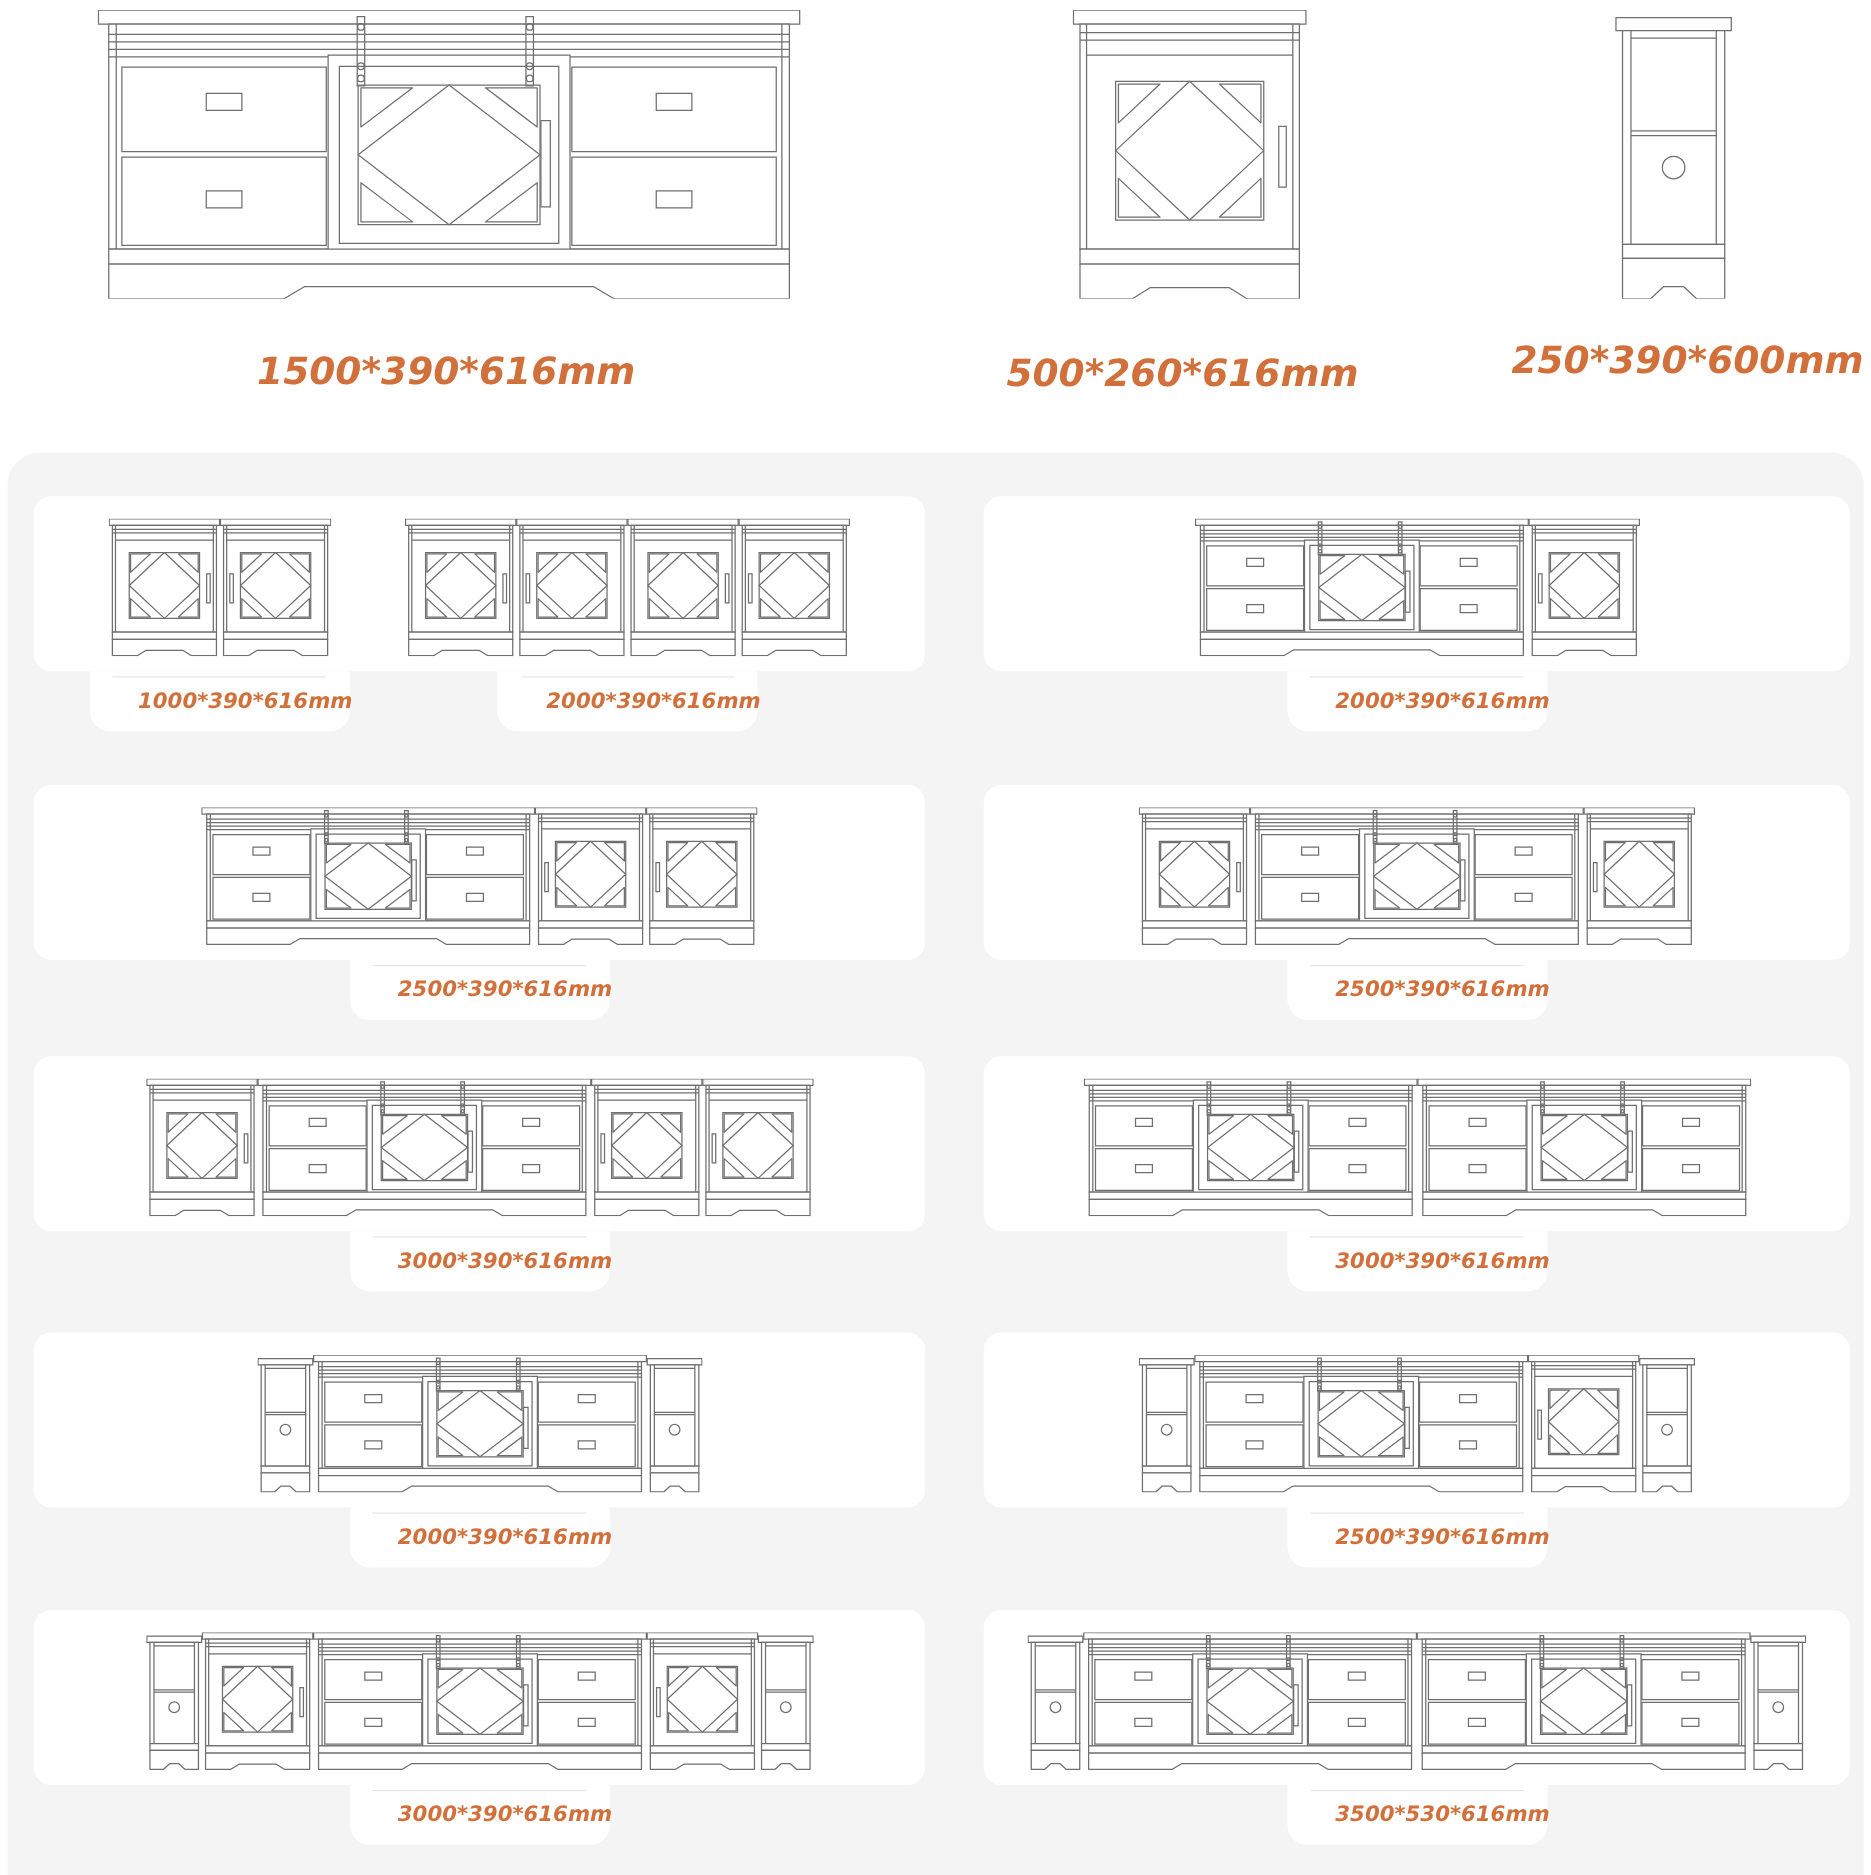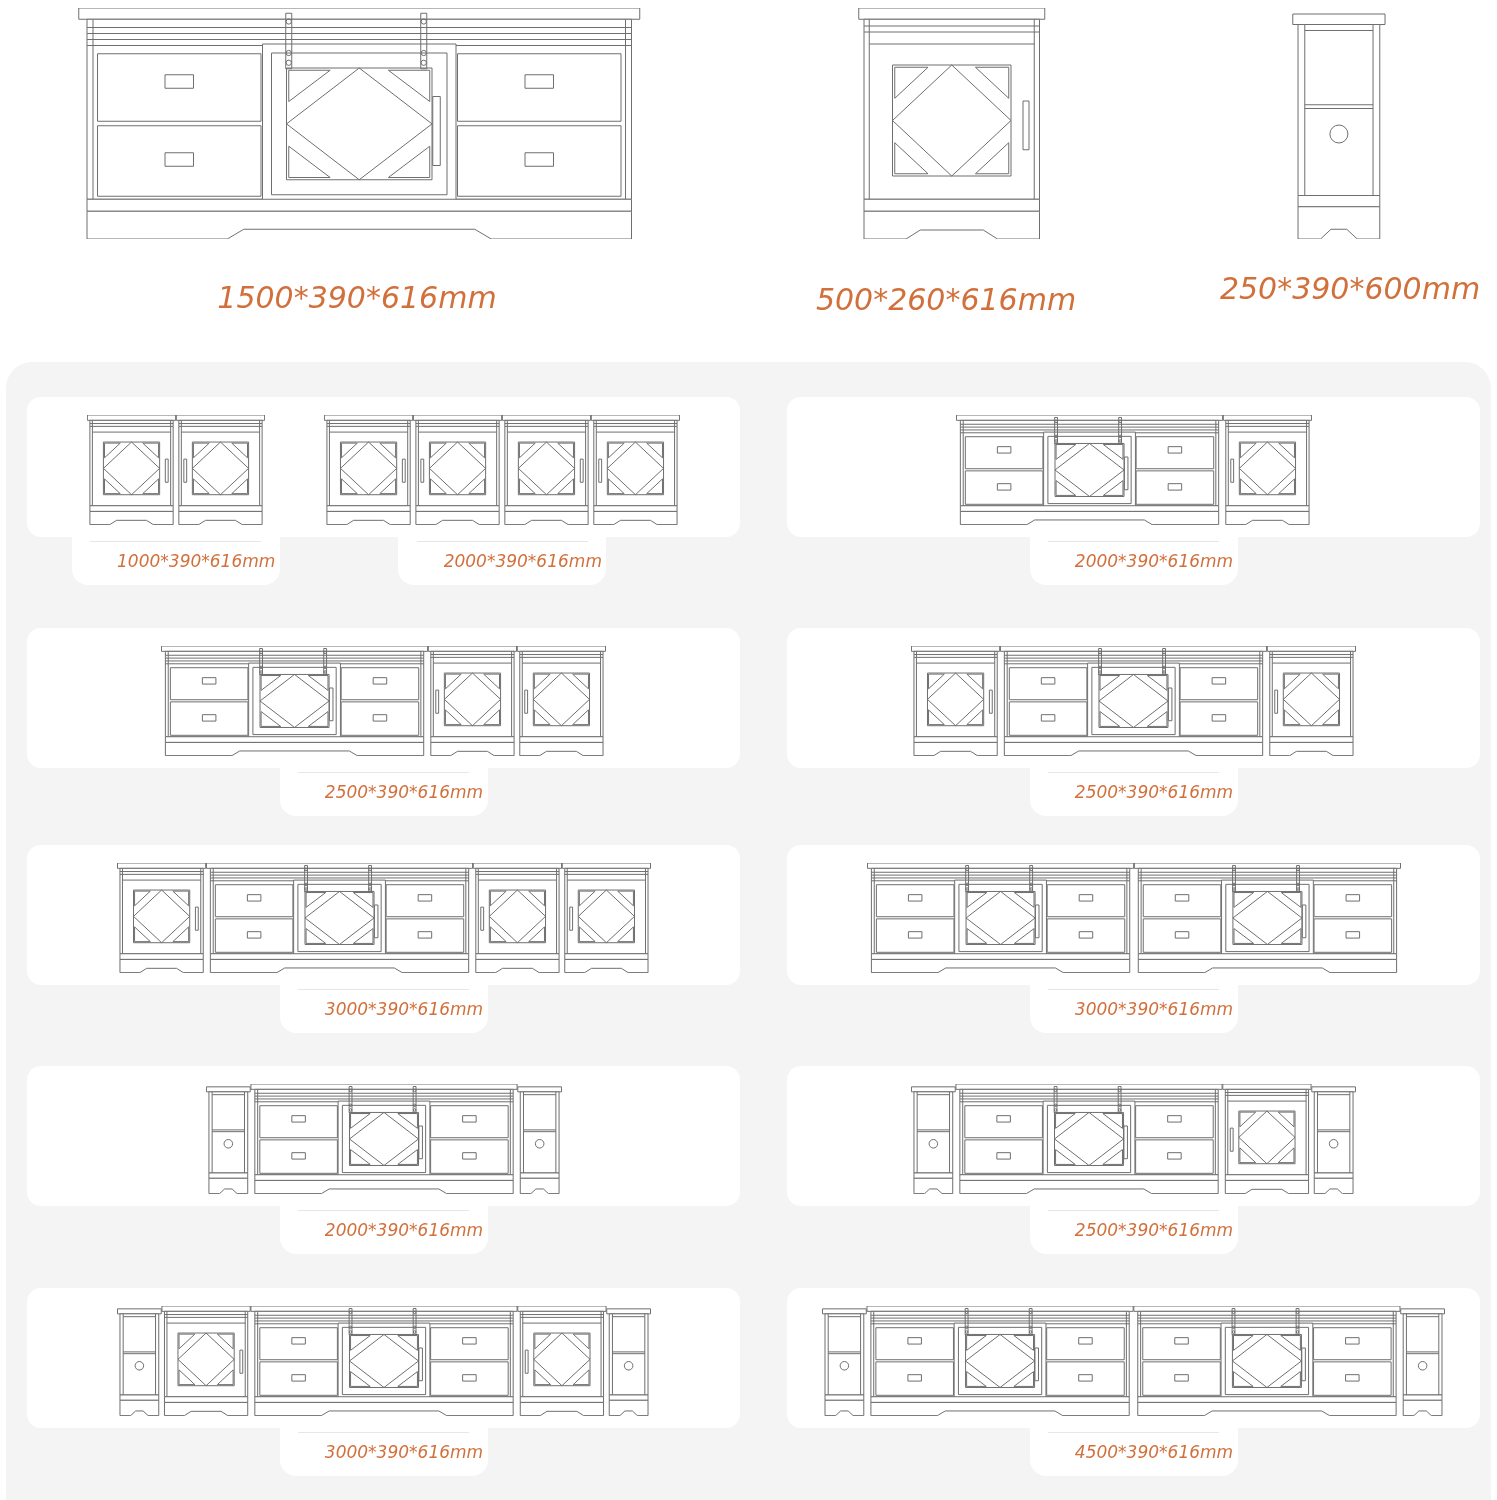--- a/index.html
+++ b/index.html
@@ -2,21 +2,21 @@
 <html><head>
 <meta charset="utf-8">
 <style>
   html,body{margin:0;padding:0;}
   body{
     width:1497px;height:1500px;position:relative;background:#ffffff;
     font-family:"DejaVu Sans","Liberation Sans",sans-serif;overflow:hidden;
   }
   .abs{position:absolute;}
   .dim{
-    color:#d2703c;font-style:italic;font-weight:400;text-align:center;
+    color:#d2703c;font-style:italic;font-weight:700;text-align:center;
     letter-spacing:0px;white-space:nowrap;
   }
   .top-label{font-size:30px;}
   .tab-label{font-size:17px;margin-left:41px;}
   #catalog{
     position:absolute;left:6px;top:362px;width:1485px;height:1138px;
     background:#f4f4f4;border-radius:26px 26px 0 0;
   }
   .card{
     position:absolute;background:#ffffff;border-radius:14px;
@@ -930,15 +930,15 @@
         <line x1="3466" y1="44" x2="3466" y2="500" stroke="#6f6f6f" vector-effect="non-scaling-stroke"></line>
         <line x1="3284" y1="60" x2="3466" y2="60" stroke="#6f6f6f" vector-effect="non-scaling-stroke"></line>
         <line x1="3284" y1="258" x2="3466" y2="258" stroke="#6f6f6f" vector-effect="non-scaling-stroke"></line>
         <line x1="3284" y1="268" x2="3466" y2="268" stroke="#6f6f6f" vector-effect="non-scaling-stroke"></line>
         <circle cx="3375" cy="336" r="24" fill="none" stroke="#6f6f6f" vector-effect="non-scaling-stroke"></circle>
         <rect x="3266" y="500" width="218" height="30" fill="#fff" stroke="#6f6f6f" vector-effect="non-scaling-stroke"></rect>
         <path d="M3266 530 L3266 616 L3326 616 L3354 590 L3396 590 L3424 616 L3484 616 L3484 530 Z" fill="#fff" stroke="#6f6f6f" stroke-linejoin="round" vector-effect="non-scaling-stroke"></path>
       </svg>
     </div>
     <div class="tab" style="left: 1023.5px; top: 1066px; width: 208px; height: 48px;">
-      <span class="dim tab-label">4500*390*616mm</span>
+      <span class="dim tab-label">3500*530*616mm</span>
     </div>
   </div>
 
 </body></html>

